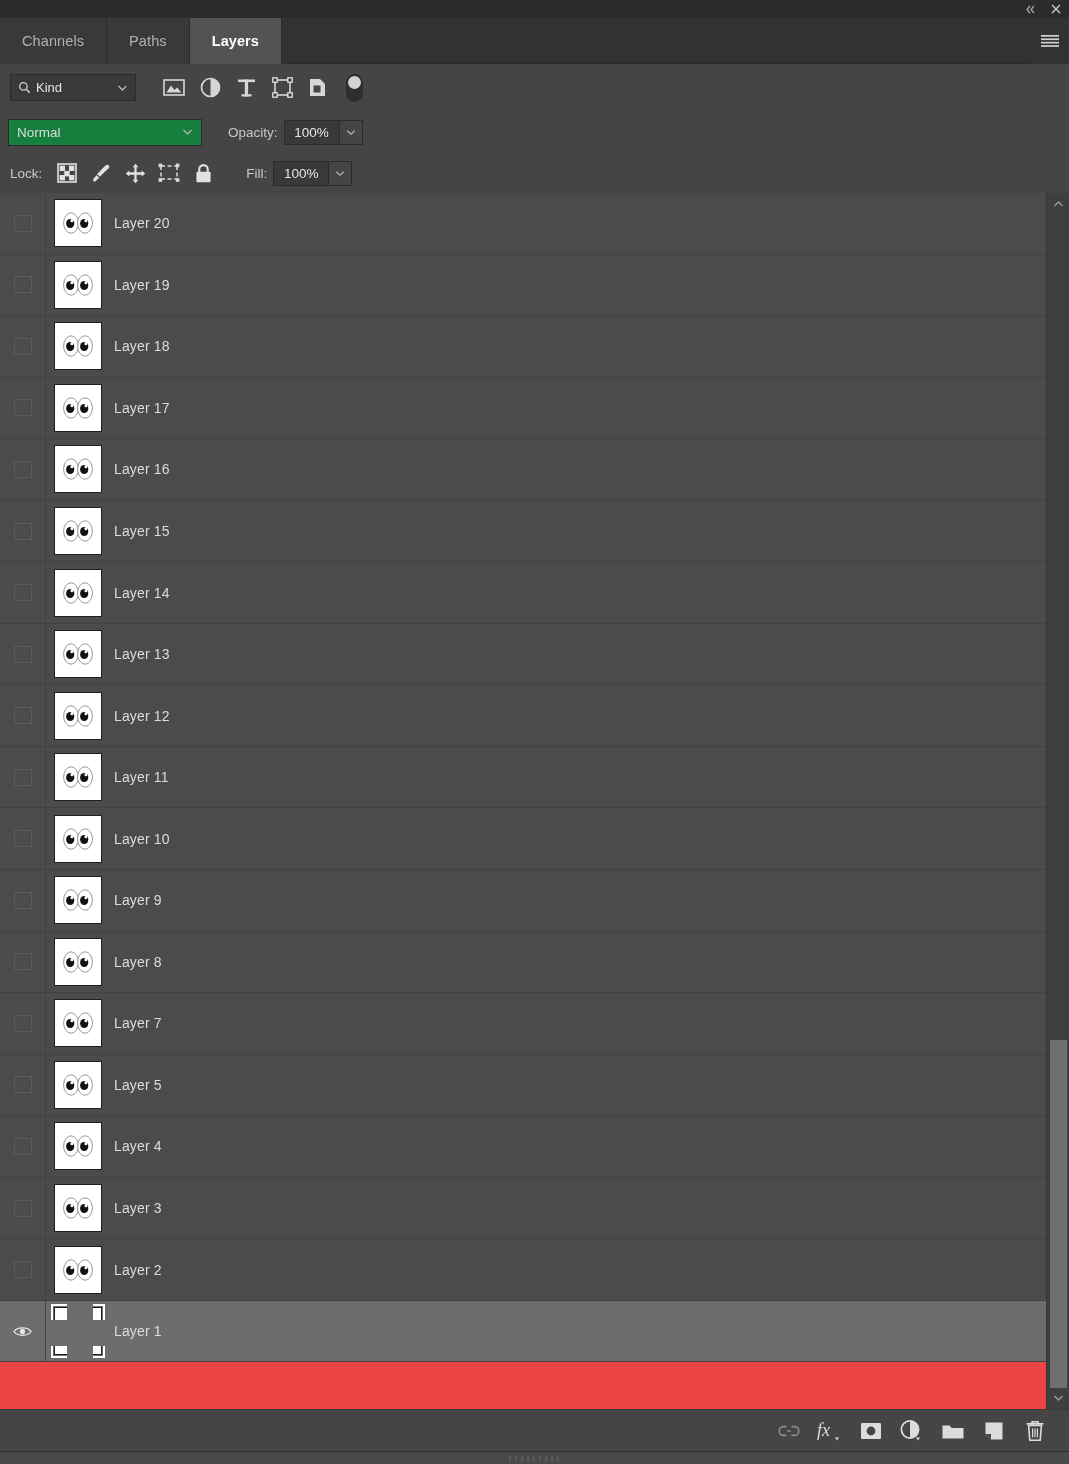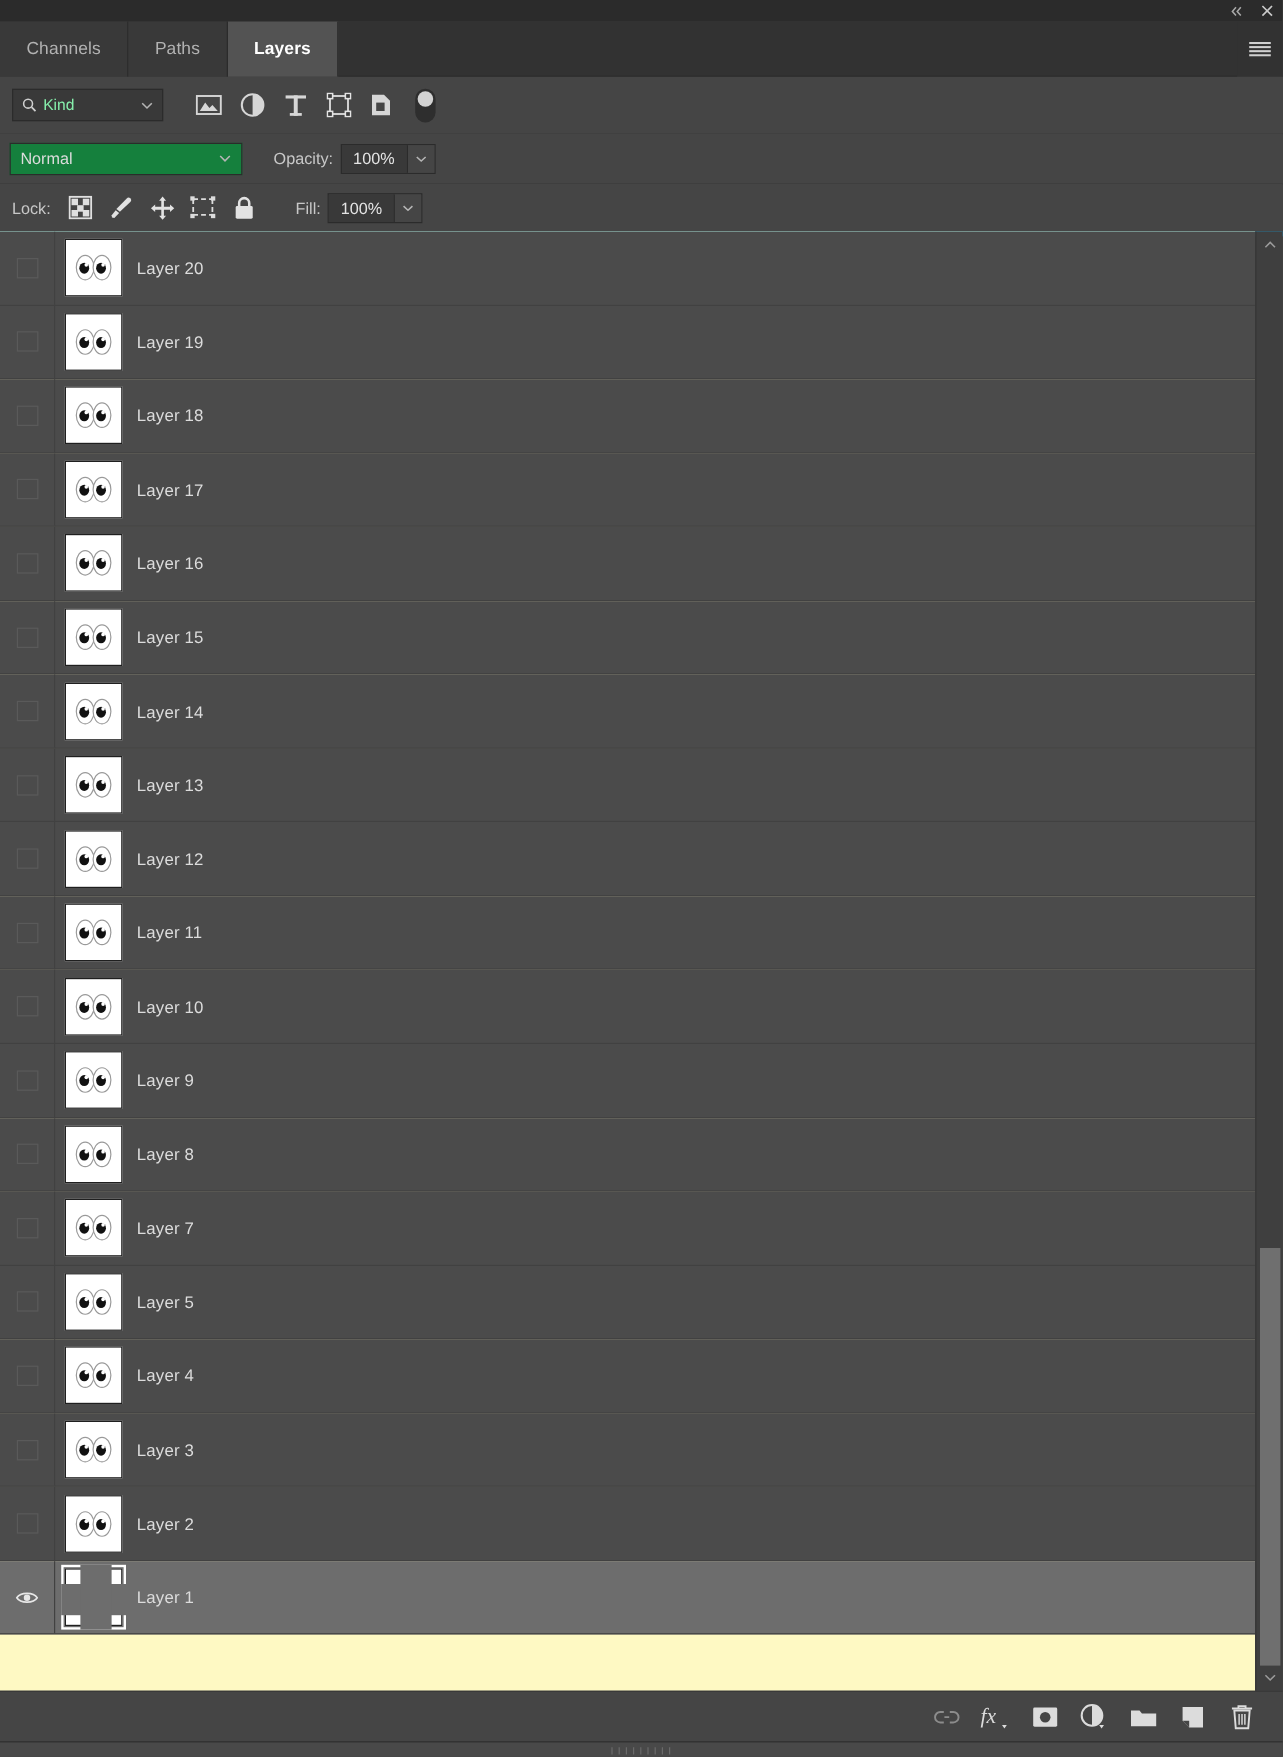--- a/index.html
+++ b/index.html
@@ -90,21 +90,21 @@
   }
   #kind-select {
     margin-left: 10px;
     width: 124px;
     height: 25px;
     background: #393939;
     border: 1px solid #2b2b2b;
     display: flex;
     align-items: center;
     font-size: 13px;
-    color: #86efac;
+    color: #e5e5e5;
     position: relative;
   }
   #kind-select .srch { margin: 0 5px 0 7px; display:flex; }
   #kind-select .kind-label { flex: 1; }
   #kind-select .chev { margin-right: 7px; display:flex; }
 
   .filter-icons {
     display: flex;
     align-items: center;
     margin-left: 20px;
@@ -213,21 +213,21 @@
     width: 34px; height: 30px;
     display: flex; align-items: center; justify-content: center;
   }
 
   
   #layer-list {
     position: absolute;
     top: 193px; left: 0;
     width: 1046px;
     height: 1216px;
-    background: #fef9c3;
+    background: #ef4444;
     overflow: hidden;
   }
   .layer-row {
     height: 61.55px;
     display: flex;
     align-items: center;
     border-bottom: 1px solid #414141;
     box-sizing: border-box;
     background: #4b4b4b;
     position: relative;

